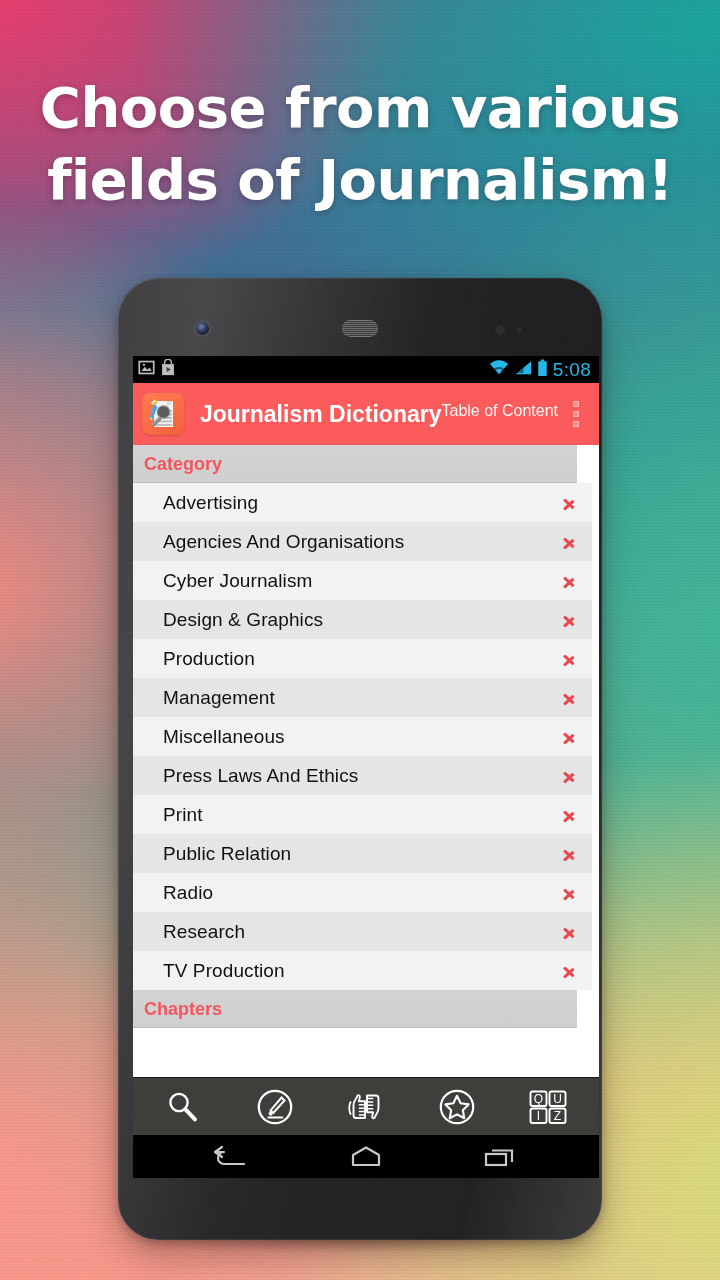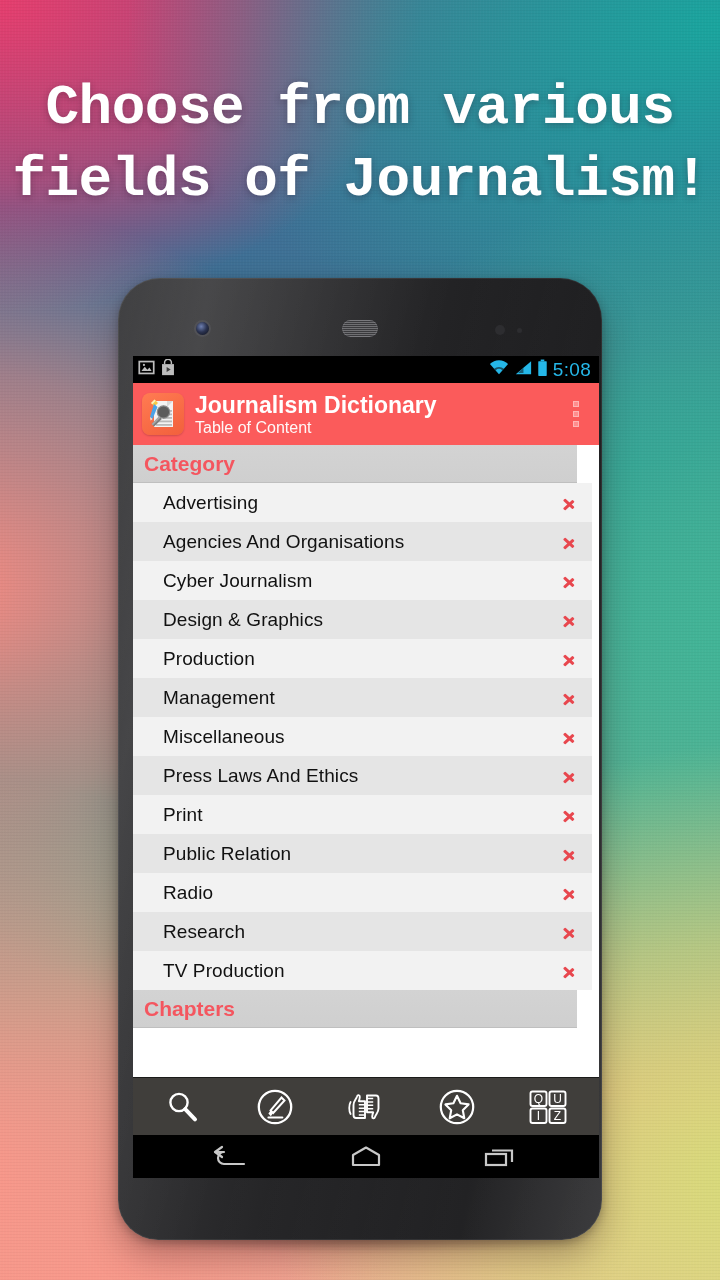--- a/index.html
+++ b/index.html
@@ -46,21 +46,21 @@
     width: 720px;
     text-align: center;
     color: #fff;
     font-family: "DejaVu Sans", sans-serif;
     font-weight: bold;
     font-size: 56px;
     line-height: 72px;
     letter-spacing: -0.5px;
     text-shadow: 0 2px 7px rgba(40,20,40,0.30);
   }
-  #headline .hl-line { display: block; white-space: nowrap; font-family: Liberation Mono, monospace; }
+  #headline .hl-line { display: block; white-space: nowrap; }
 
   
   #phone {
     position: absolute;
     left: 118px;
     top: 278px;
     width: 484px;
     height: 962px;
     border-radius: 42px 42px 40px 40px;
     background: linear-gradient(100deg, #2b2b2d 0%, #3a3a3c 14%, #242426 48%, #1b1b1d 78%, #323234 100%);
@@ -166,21 +166,21 @@
     border-radius: 8px;
     background: linear-gradient(150deg, #ff7b52 0%, #f2603c 100%);
     position: relative;
     flex: 0 0 auto;
     box-shadow: 0 1px 2px rgba(0,0,0,0.18);
     overflow: hidden;
   }
   #appbar-titles {
     margin-left: 11px;
     display: flex;
-    flex-direction: column;
+    flex-direction: row;
     justify-content: center;
     flex: 1;
     min-width: 0;
   }
   .appbar-title {
     color: #fff;
     font-size: 23px;
     font-weight: bold;
     line-height: 26px;
     white-space: nowrap;
@@ -213,21 +213,21 @@
   
   #list-area {
     background: #ffffff;
     height: 632px;
     overflow: hidden;
     position: relative;
   }
   .section-header {
     background: linear-gradient(180deg, #d3d3d3 0%, #cfcfcf 100%);
     color: #f4565f;
-    font-size: 21px;
+    font-size: 18px;
     font-weight: bold;
     height: 38px;
     line-height: 38px;
     padding-left: 11px;
     box-sizing: border-box;
     margin-right: 22px;
     border-bottom: 1px solid #bfbfbf;
   }
   .row {
     height: 39px;

